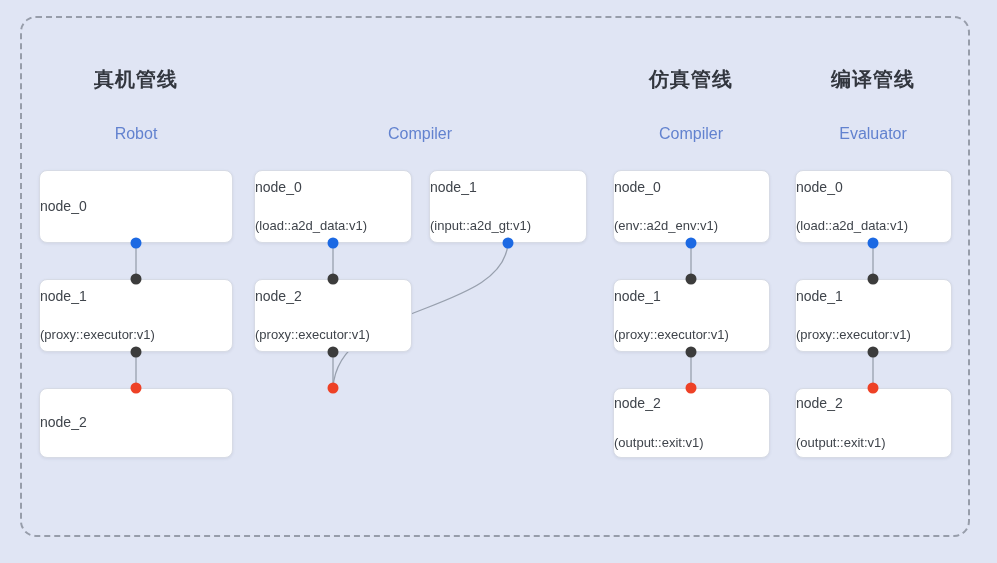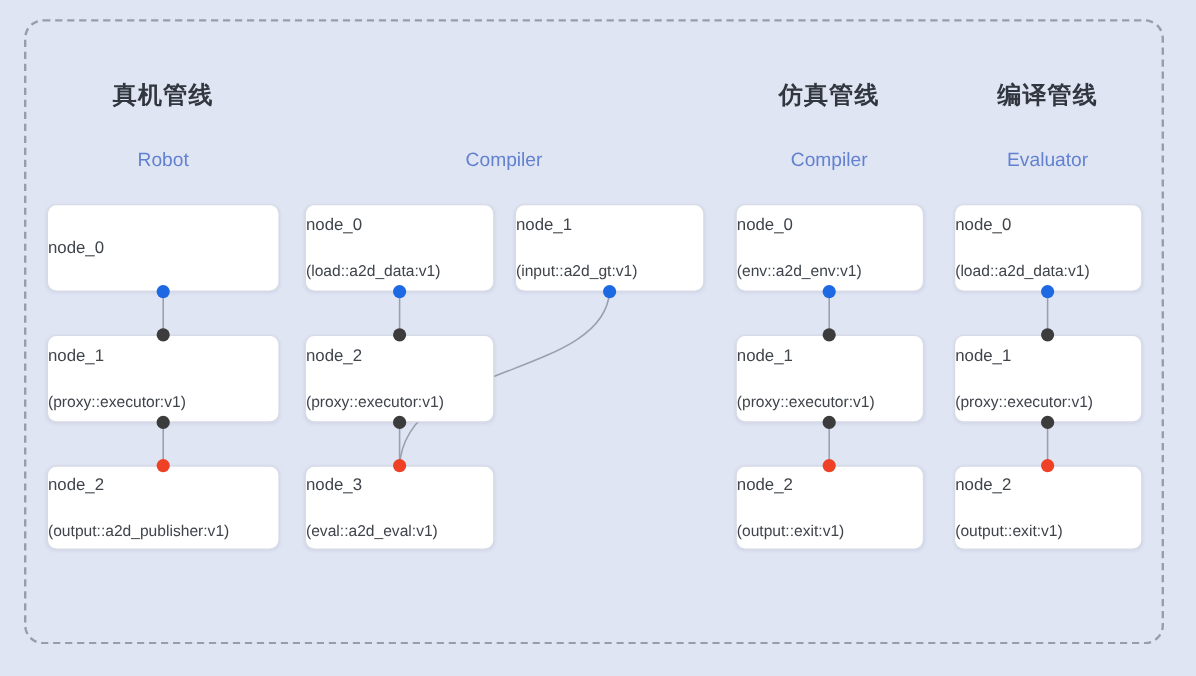--- a/index.html
+++ b/index.html
@@ -79,38 +79,33 @@
 
   <div class="node-box" style="left:39px;top:170px;width:194px;height:73px">
     <div class="node-name">node_0</div>
   </div>
   <div class="node-box" style="left:39px;top:279px;width:194px;height:73px">
     <div class="node-name">node_1</div>
     <div class="node-type">(proxy::executor:v1)</div>
   </div>
   <div class="node-box" style="left:39px;top:388px;width:194px;height:70px">
     <div class="node-name">node_2</div>
-    <div class="node-type">(output::a2d_publisher:v1)</div>
   </div>
 
   <div class="node-box" style="left:254px;top:170px;width:158px;height:73px">
     <div class="node-name">node_0</div>
     <div class="node-type">(load::a2d_data:v1)</div>
   </div>
   <div class="node-box" style="left:429px;top:170px;width:158px;height:73px">
     <div class="node-name">node_1</div>
     <div class="node-type">(input::a2d_gt:v1)</div>
   </div>
   <div class="node-box" style="left:254px;top:279px;width:158px;height:73px">
     <div class="node-name">node_2</div>
     <div class="node-type">(proxy::executor:v1)</div>
-  </div>
-  <div class="node-box" style="left:254px;top:388px;width:158px;height:70px">
-    <div class="node-name">node_3</div>
-    <div class="node-type">(eval::a2d_eval:v1)</div>
   </div>
 
   <div class="node-box" style="left:613px;top:170px;width:157px;height:73px">
     <div class="node-name">node_0</div>
     <div class="node-type">(env::a2d_env:v1)</div>
   </div>
   <div class="node-box" style="left:613px;top:279px;width:157px;height:73px">
     <div class="node-name">node_1</div>
     <div class="node-type">(proxy::executor:v1)</div>
   </div>

